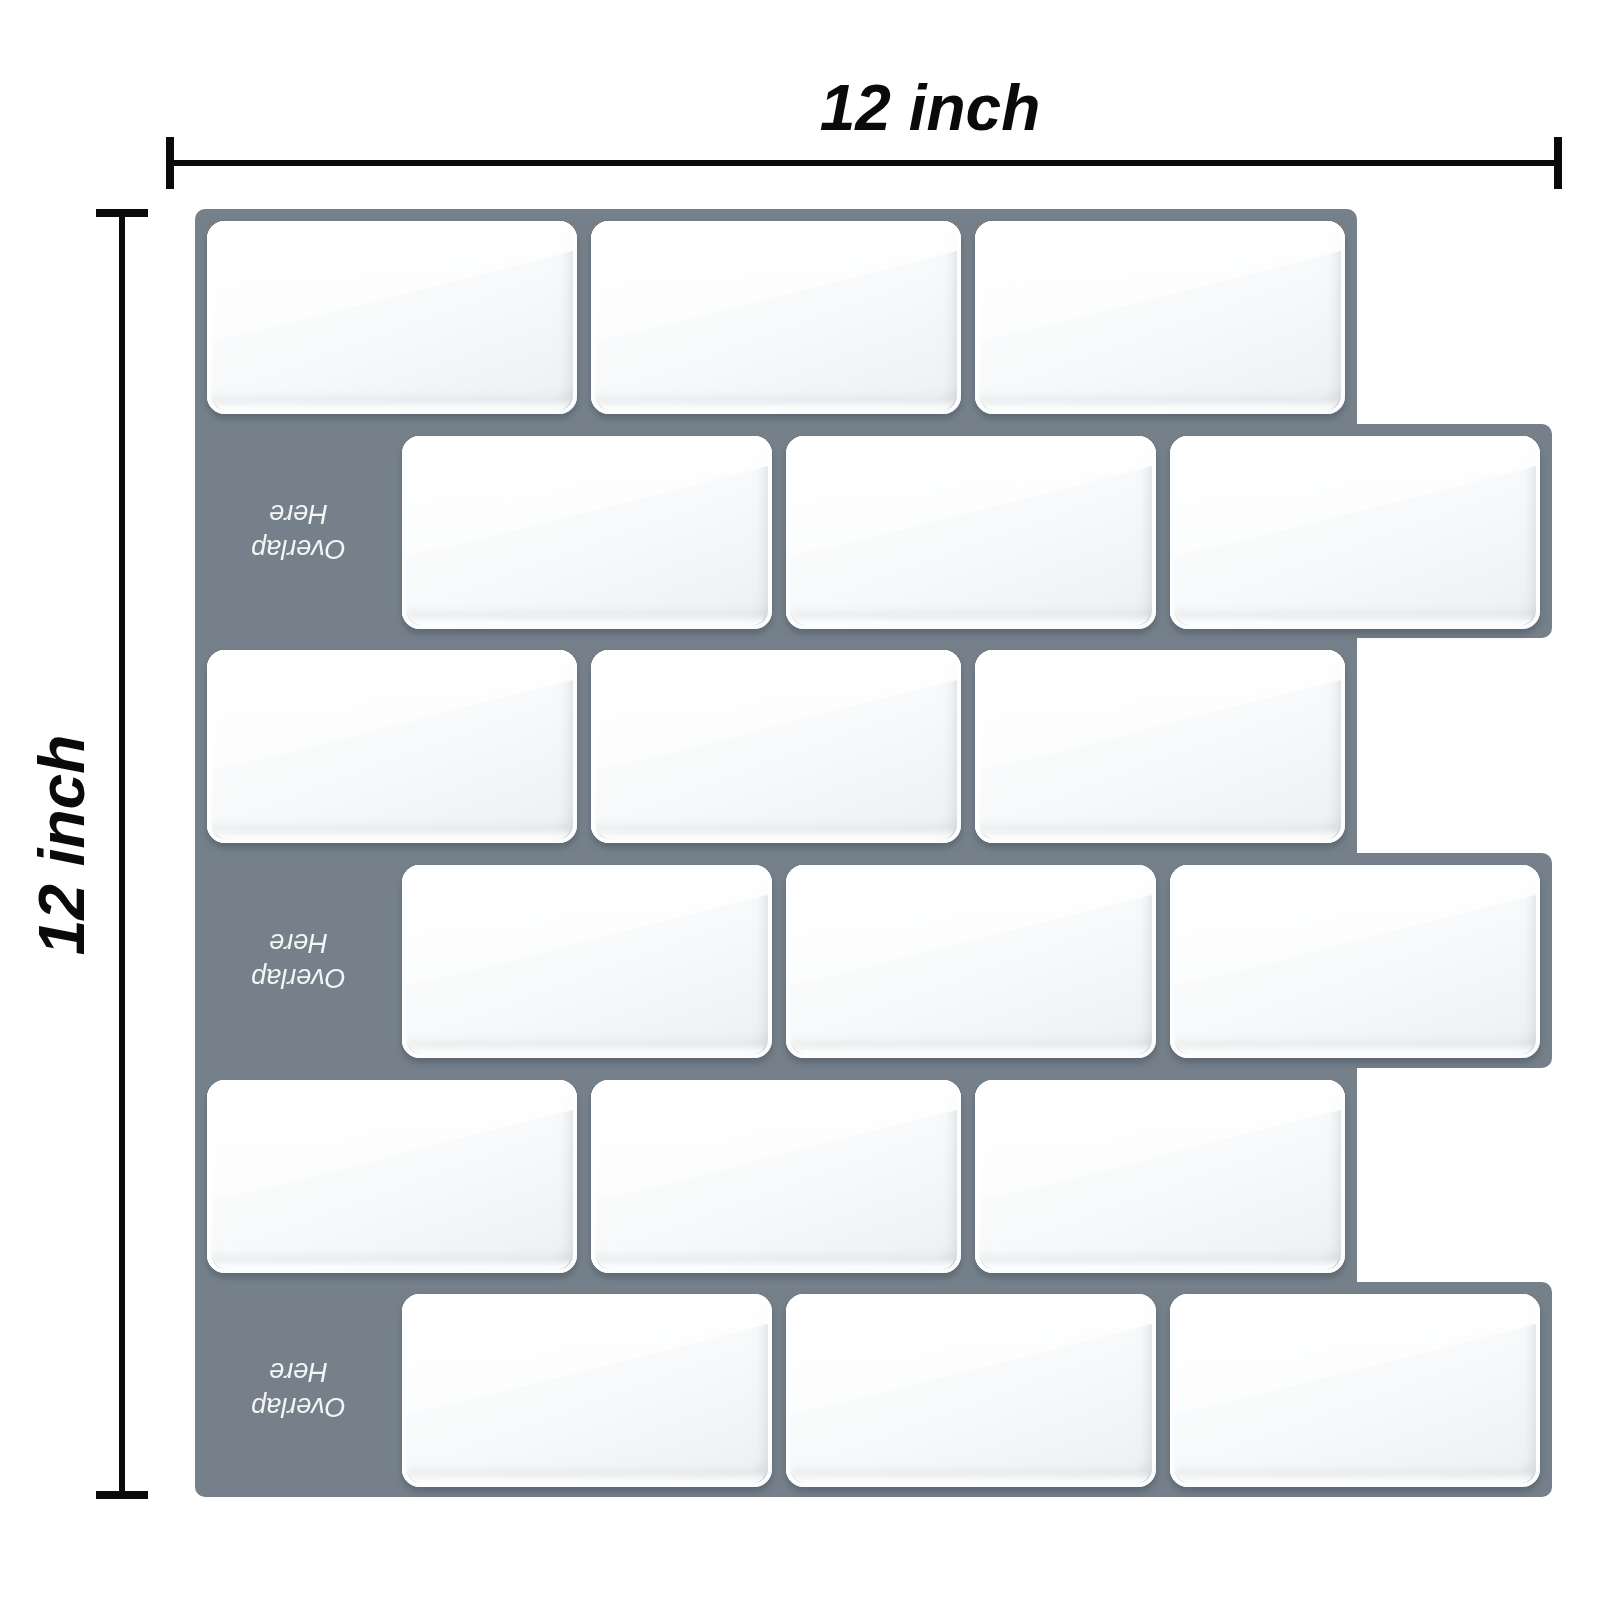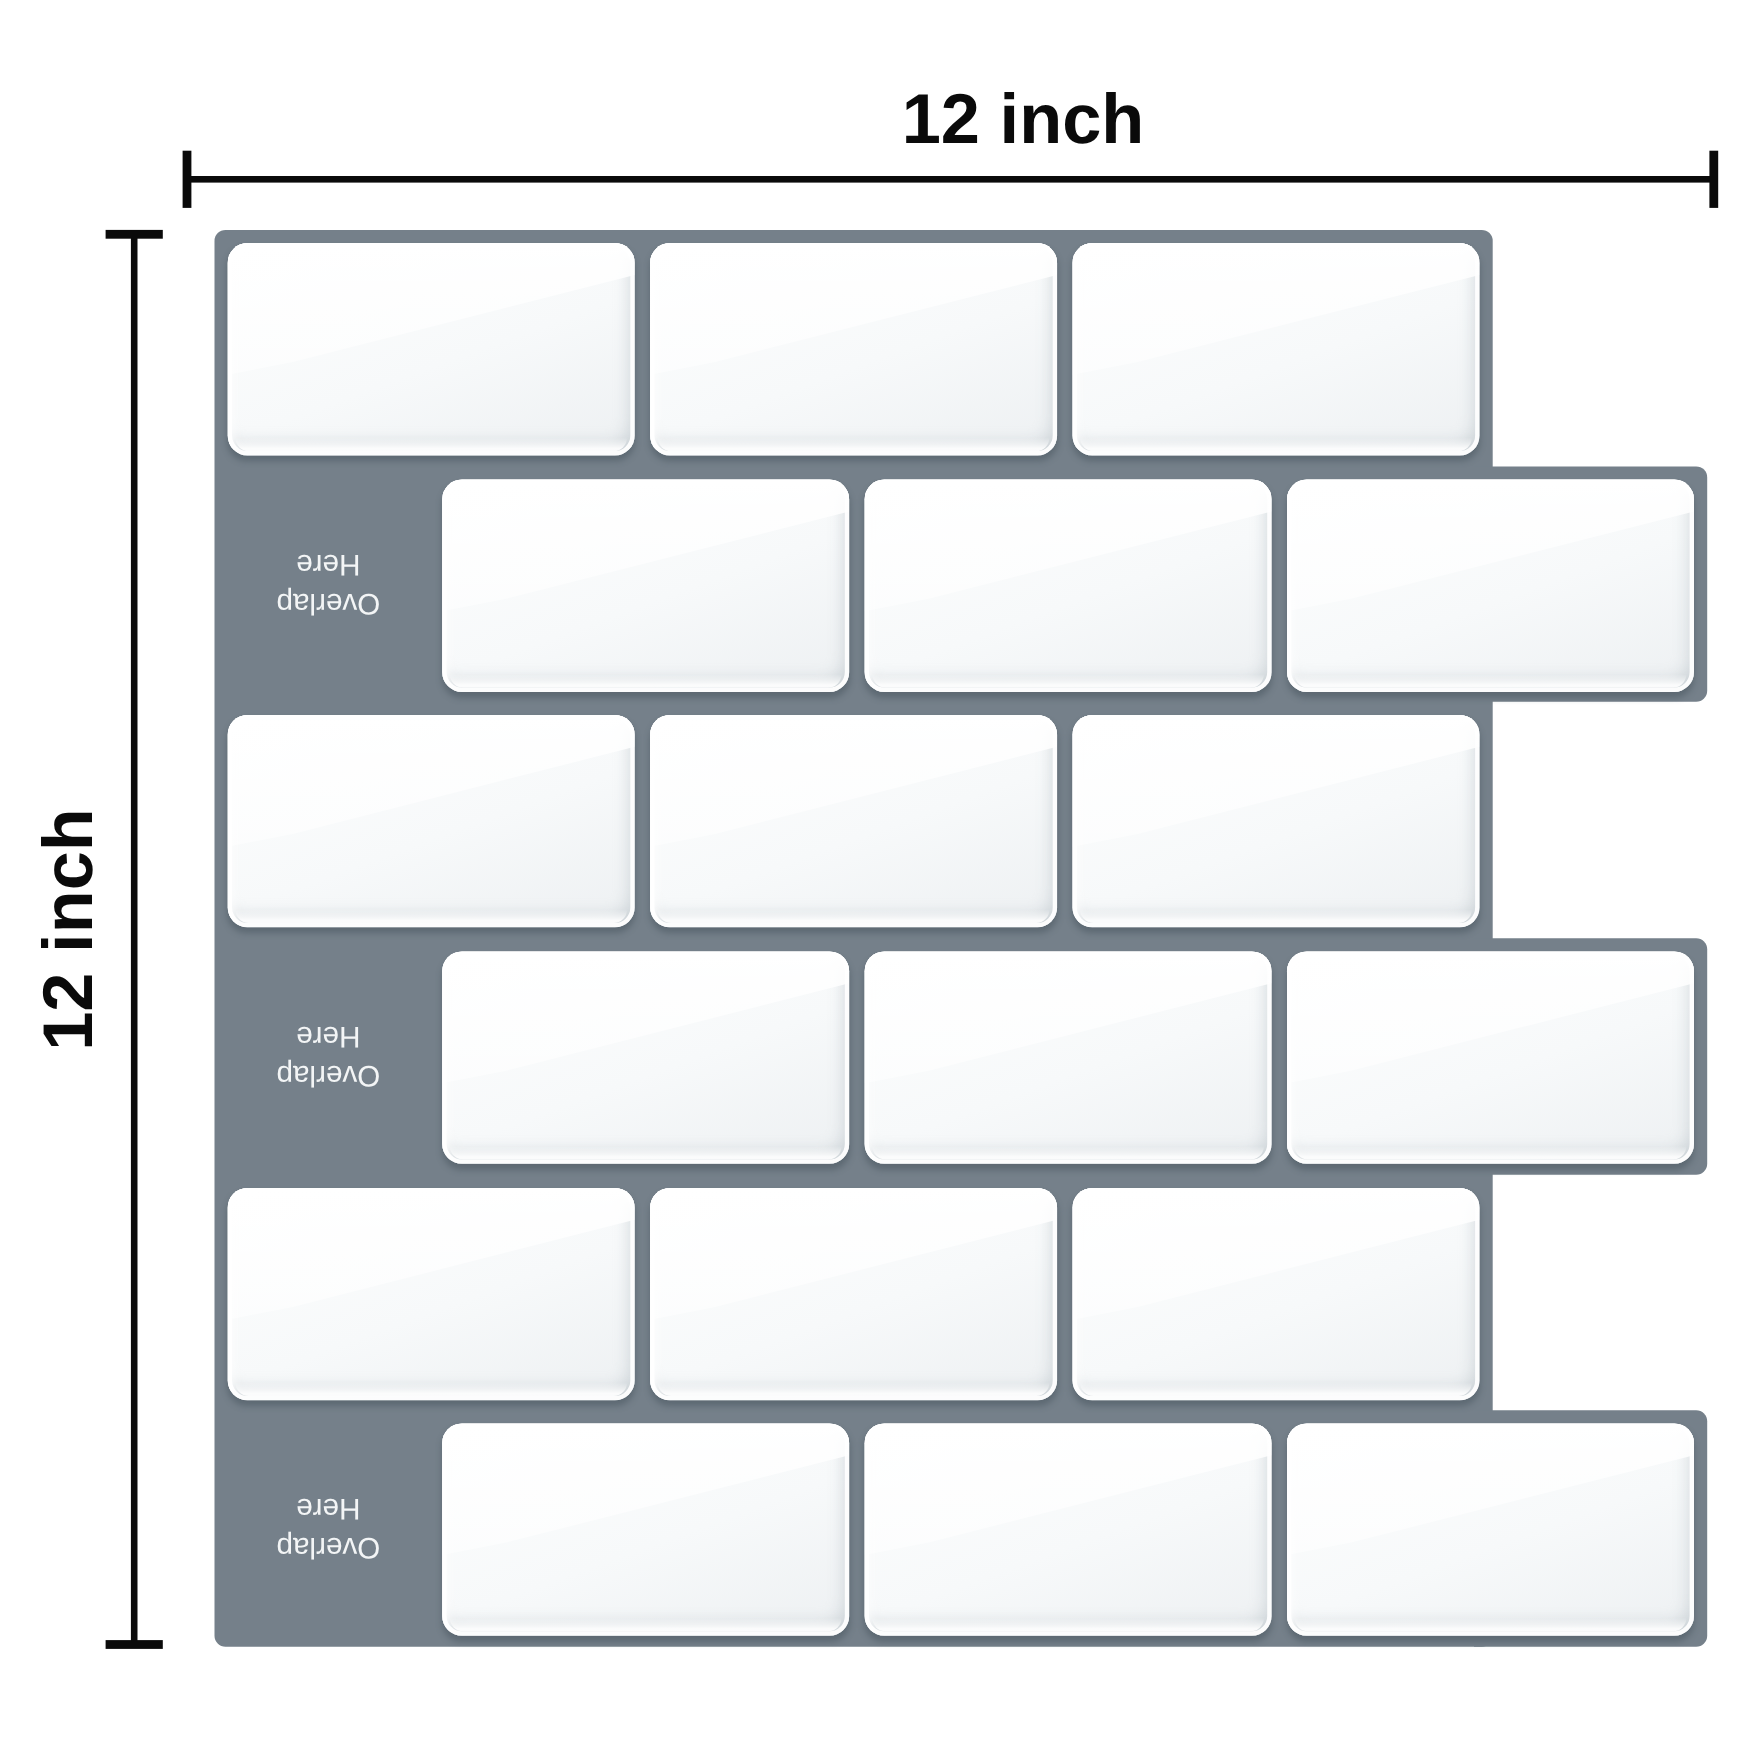--- a/index.html
+++ b/index.html
@@ -4,20 +4,21 @@
 <style>
   :root{
     --grout-color:#75808A;
     --tile-color:#F7F9FA;
     --line-color:#0A0A0A;
   }
   html,body{margin:0;padding:0;background:#ffffff;}
   .canvas{
     position:relative;width:1600px;height:1600px;background:#ffffff;overflow:hidden;
     font-family:"Liberation Sans", sans-serif;
+    font-style:italic;
   }
 
   
   .dim-label{
     position:absolute;color:var(--line-color);
     font-size:64px;font-weight:700;letter-spacing:0px;line-height:1;
     text-align:center;white-space:nowrap;
   }
   .dim-label-top{left:630px;top:76px;width:600px;}
   .dim-label-left{left:-238px;top:805px;width:600px;height:80px;line-height:80px;

